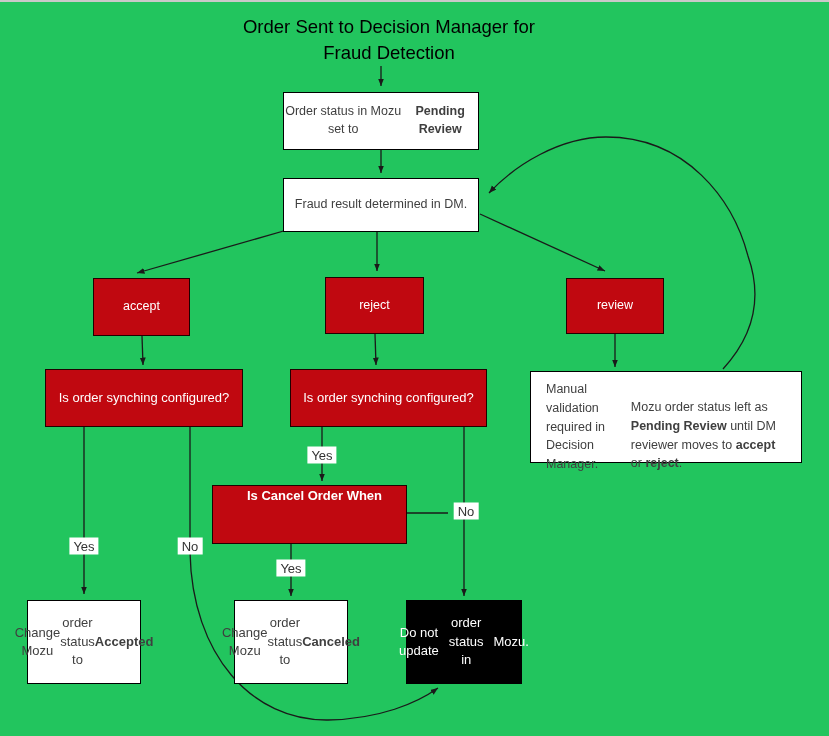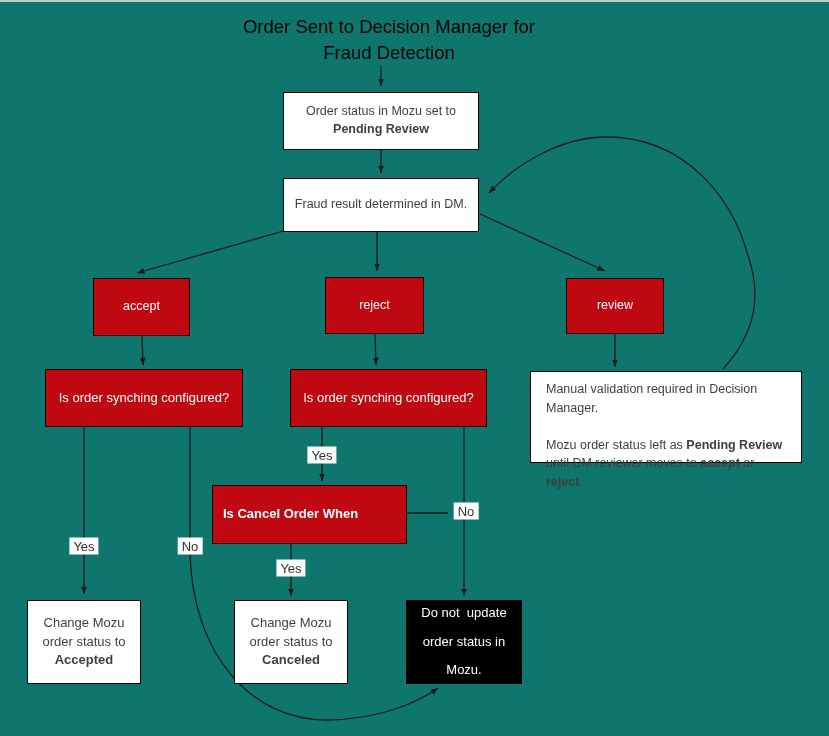--- a/index.html
+++ b/index.html
@@ -1,20 +1,20 @@
 <!DOCTYPE html>
 <html><head>
 <meta charset="utf-8">
 <style>
   html,body{margin:0;padding:0;background:#ffffff;}
   body{font-family:"Liberation Sans",sans-serif;}
-  .stage{position:relative;width:829px;height:736px;background:#0f766e;overflow:hidden;}
+  .stage{position:relative;width:829px;height:736px;background:#22c55e;overflow:hidden;}
   .top-strip{position:absolute;left:0;top:0;width:829px;height:2px;background:#c9c9c9;}
   .wires{position:absolute;left:0;top:0;z-index:1;}
-  .node{position:absolute;z-index:2;box-sizing:border-box;display:flex;flex-direction:column;
+  .node{position:absolute;z-index:2;box-sizing:border-box;display:flex;flex-direction:row;
         align-items:center;justify-content:center;text-align:center;
         font-size:12.5px;line-height:1.42;color:#3f3f3f;background:#ffffff;border:1px solid #000000;}
   .node .b{font-weight:bold;}
   .red{background:#c00810;border:1px solid #200000;color:#ffffff;}
   .red-q{font-size:13px;}
   .black-box{background:#000000;border:1px solid #000000;color:#ffffff;}
   .black-box div{white-space:pre-wrap;}
   .left-align{align-items:flex-start;text-align:left;padding:8px 15px;justify-content:flex-start;}
   .title{position:absolute;left:159px;top:14px;width:460px;z-index:2;text-align:center;
          font-size:18.5px;line-height:1.42;color:#000000;}

